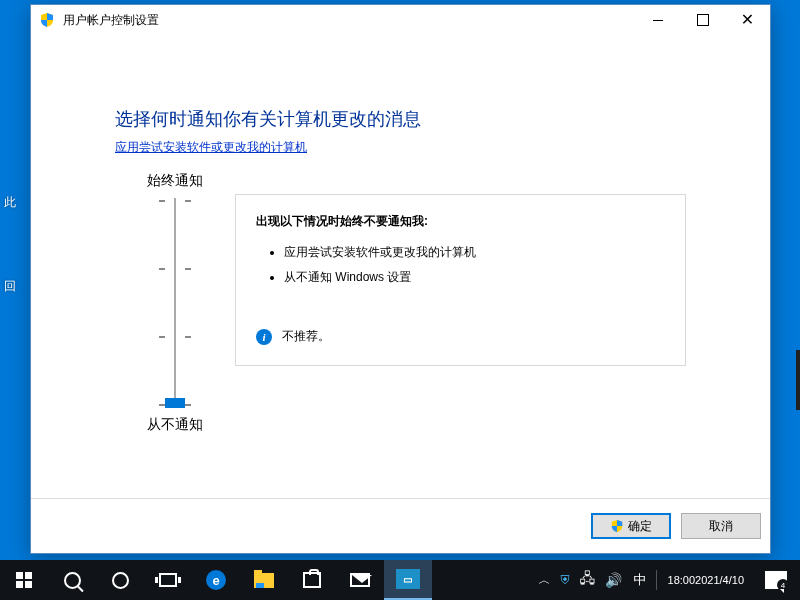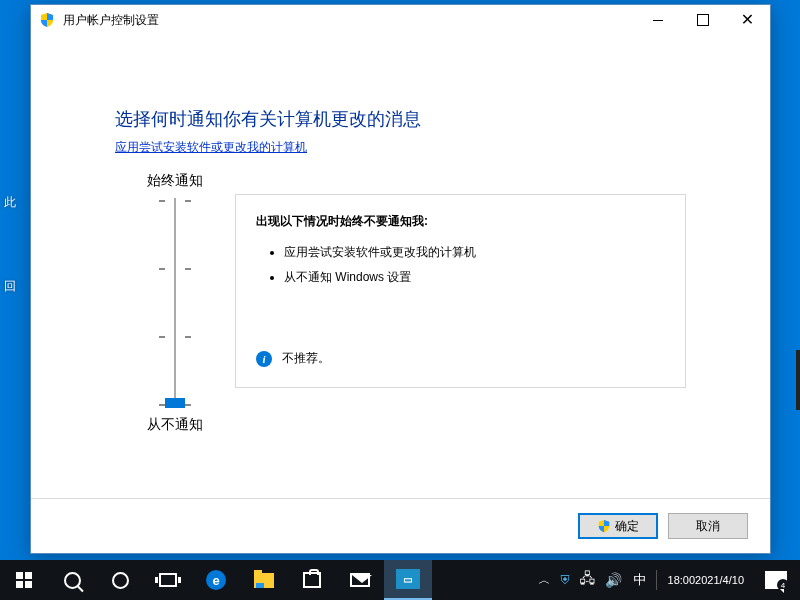--- a/index.html
+++ b/index.html
@@ -32,28 +32,28 @@
 .slider-box { width: 120px; display: flex; flex-direction: column; align-items: center; }
 .slider-lbl-top, .slider-lbl-bot { font-size: 14px; color: #000; }
 .slider-area { flex: 1; padding: 8px 0; display: flex; justify-content: center; }
 .slider { position: relative; width: 40px; height: 210px; }
 .slider-track { position: absolute; left: 50%; transform: translateX(-50%); width: 2px; height: 100%; background: #d0d0d0; box-shadow: inset 0 0 0 1px #aaa; }
 .slider-tick { position: absolute; width: 6px; height: 2px; background: #888; }
 .slider-tick.l { left: 4px; } .slider-tick.r { right: 4px; }
 .t0 { top: 2px; } .t1 { top: 70px; } .t2 { top: 138px; } .t3 { top: 206px; }
 .slider-thumb { position: absolute; left: 50%; transform: translateX(-50%); top: 200px; width: 20px; height: 10px; background: #0078d7; cursor: pointer; }
 
-.info-panel { flex: 1; border: 1px solid #d8d8d8; padding: 18px 20px; font-size: 12px; position: relative; height: 194px; margin-top: 22px; }
+.info-panel { flex: 1; border: 1px solid #d8d8d8; padding: 18px 20px; font-size: 12px; position: relative; height: 172px; margin-top: 22px; }
 .info-panel .heading2 { font-weight: bold; margin-bottom: 14px; }
 .info-panel ul { list-style: disc; padding-left: 28px; }
 .info-panel li { margin-bottom: 8px; }
 .rec-row { position: absolute; bottom: 20px; left: 20px; display: flex; align-items: center; gap: 10px; }
 .info-icon { width: 16px; height: 16px; border-radius: 50%; background: #0078d7; color: #fff; font-size: 11px; font-weight: bold; display: flex; align-items: center; justify-content: center; font-style: italic; font-family: Georgia, serif; }
 
-.footer { border-top: 1px solid #ddd; padding: 14px 22px; display: flex; justify-content: flex-end; gap: 10px; }
+.footer { border-top: 1px solid #ddd; padding: 14px 9px; display: flex; justify-content: flex-end; gap: 10px; }
 .btn { min-width: 80px; height: 26px; background: #e1e1e1; border: 1px solid #adadad; font-size: 12px; display: flex; align-items: center; justify-content: center; gap: 4px; cursor: pointer; }
 .btn.primary { border: 2px solid #0078d7; }
 .btn .mini-shield { width: 14px; height: 14px; }
 
 .taskbar { position: absolute; left: 0; bottom: 0; width: 100%; height: 40px; background: #101318; display: flex; align-items: center; color: #fff; }
 .tb-item { width: 48px; height: 40px; display: flex; align-items: center; justify-content: center; cursor: pointer; }
 .tb-item.active { background: #2a4158; border-bottom: 2px solid #76b9ed; }
 .start-ico { display: grid; grid-template: 1fr 1fr / 1fr 1fr; gap: 2px; width: 16px; height: 16px; }
 .start-ico span { background: #fff; }
 .search-ico { width: 17px; height: 17px; border: 2px solid #fff; border-radius: 50%; position: relative; }

